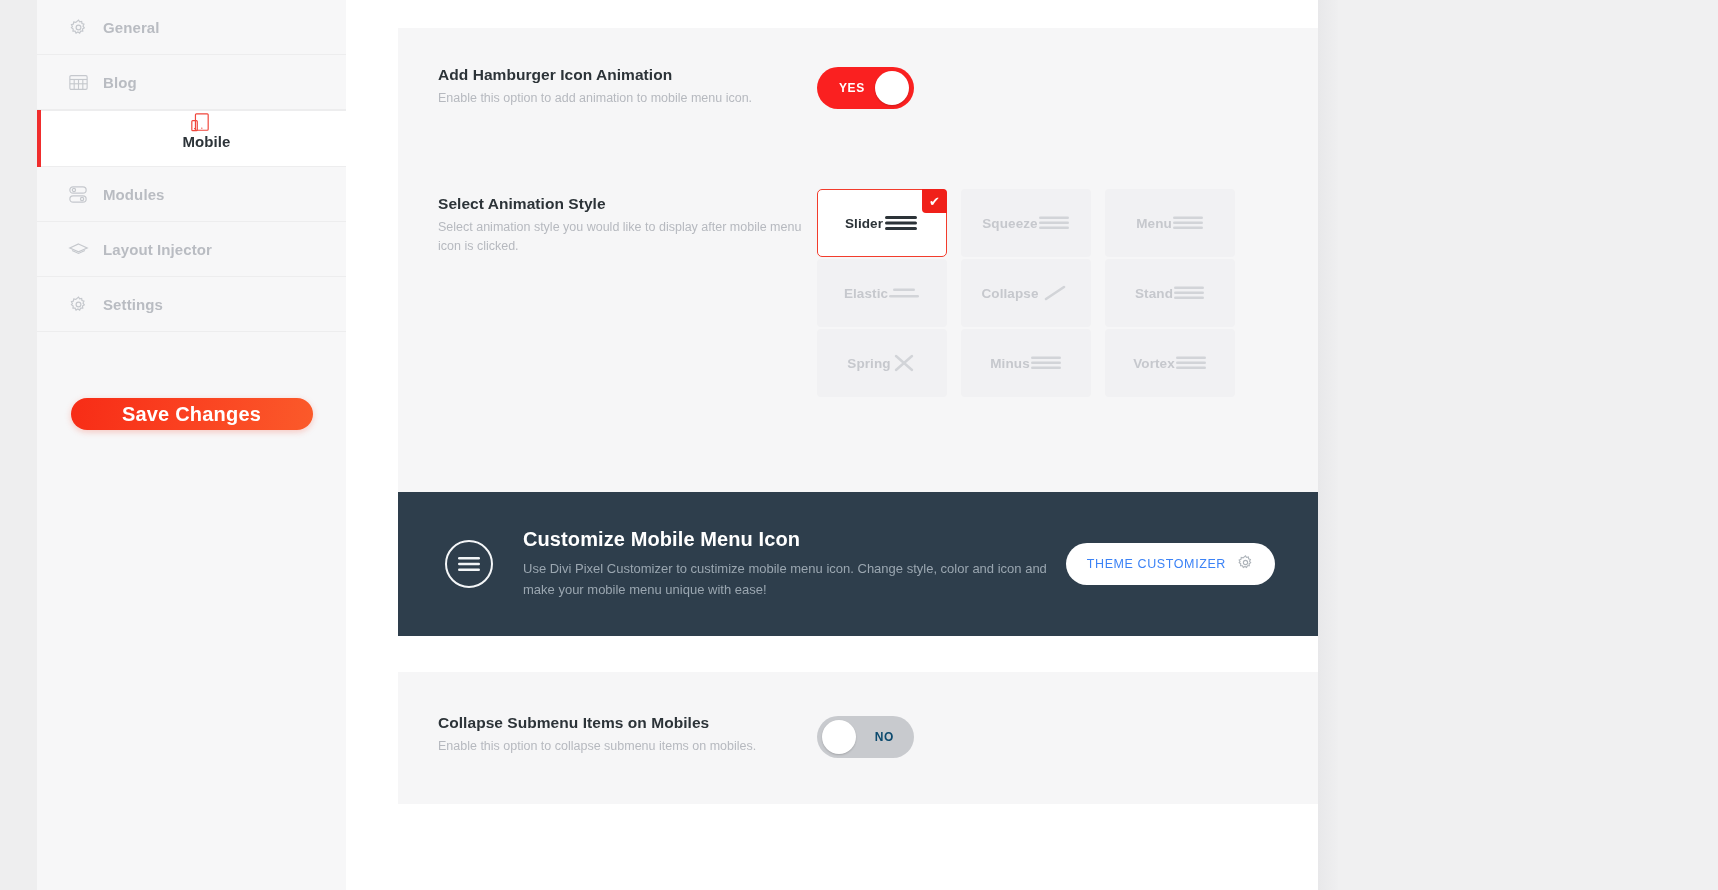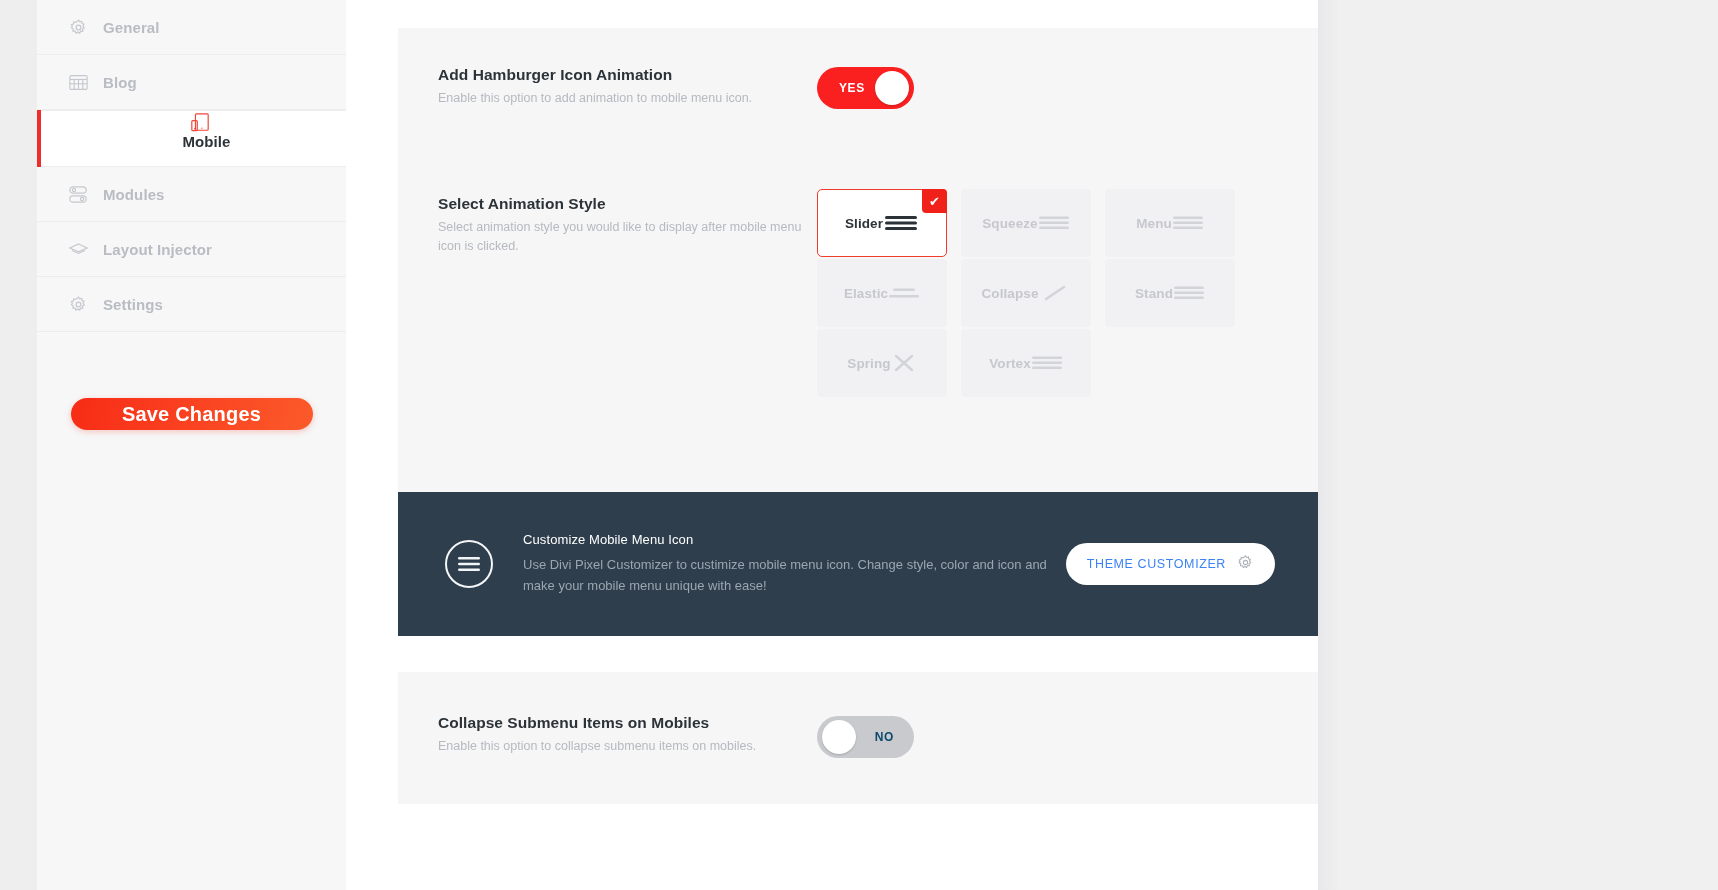--- a/index.html
+++ b/index.html
@@ -185,21 +185,21 @@
   }
   .banner-icon {
     margin-left: 47px;
     width: 48px; height: 48px; border-radius: 50%;
     border: 2px solid #f4f6f8;
     display: flex; align-items: center; justify-content: center;
     flex: 0 0 48px;
   }
   .banner-text { margin-left: 30px; width: 540px; }
   .banner-title {
-    font-size: 13px; font-weight: normal; color: #ffffff; letter-spacing: .1px;
+    font-size: 20px; font-weight: bold; color: #ffffff; letter-spacing: .1px;
   }
   .banner-desc {
     margin-top: 8px; font-size: 13px; color: #9aa6b0;
     line-height: 1.6;
   }
   .tc-btn {
     position: absolute; right: 43px; top: 50%; transform: translateY(-50%);
     height: 42px; padding: 0 21px;
     border: none; border-radius: 21px;
     background: #ffffff; color: #3b82f6;
@@ -392,20 +392,32 @@
         <div class="style-tile">
           <span class="st-label">Spring</span>
           <span class="st-icon">
             <svg width="26" height="18" viewBox="0 0 26 18">
               <line x1="5" y1="2" x2="21" y2="16" stroke="#d2d4d8" stroke-width="2.4" stroke-linecap="round"></line>
               <line x1="21" y1="2" x2="5" y2="16" stroke="#d2d4d8" stroke-width="2.4" stroke-linecap="round"></line>
             </svg>
           </span>
         </div>
 
+        <div class="style-tile">
+          <span class="st-label">Minus</span>
+          <span class="st-icon">
+            <svg width="32" height="14" viewBox="0 0 32 14">
+                <g fill="#d2d4d8">
+              <rect x="1" y="0.5" width="30" height="2.6" rx="1.3"></rect>
+              <rect x="1" y="5.5" width="30" height="2.6" rx="1.3"></rect>
+              <rect x="1" y="10.5" width="30" height="2.6" rx="1.3"></rect>
+            </g>
+              </svg>
+          </span>
+        </div>
 
         <div class="style-tile">
           <span class="st-label">Vortex</span>
           <span class="st-icon">
             <svg width="32" height="14" viewBox="0 0 32 14">
                 <g fill="#d2d4d8">
               <rect x="1" y="0.5" width="30" height="2.6" rx="1.3"></rect>
               <rect x="1" y="5.5" width="30" height="2.6" rx="1.3"></rect>
               <rect x="1" y="10.5" width="30" height="2.6" rx="1.3"></rect>
             </g>

